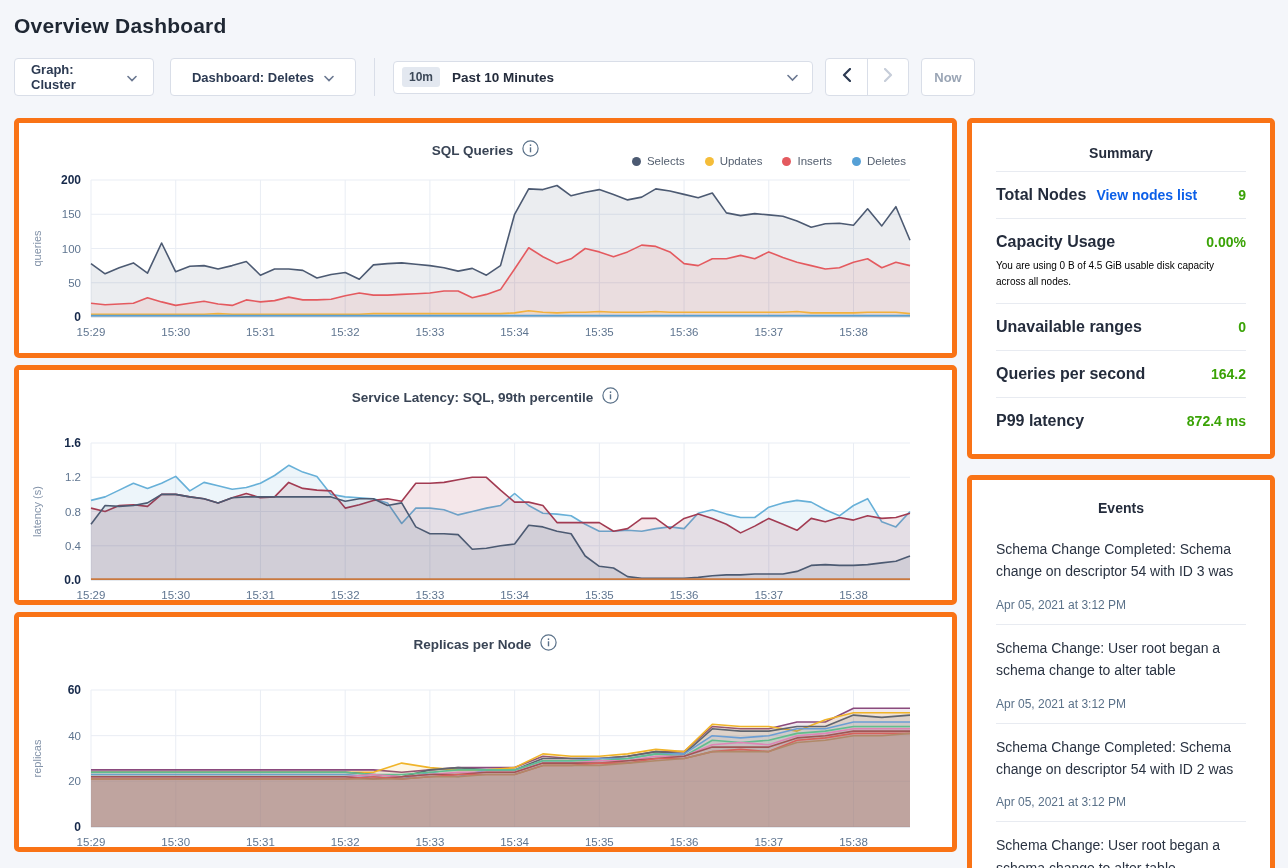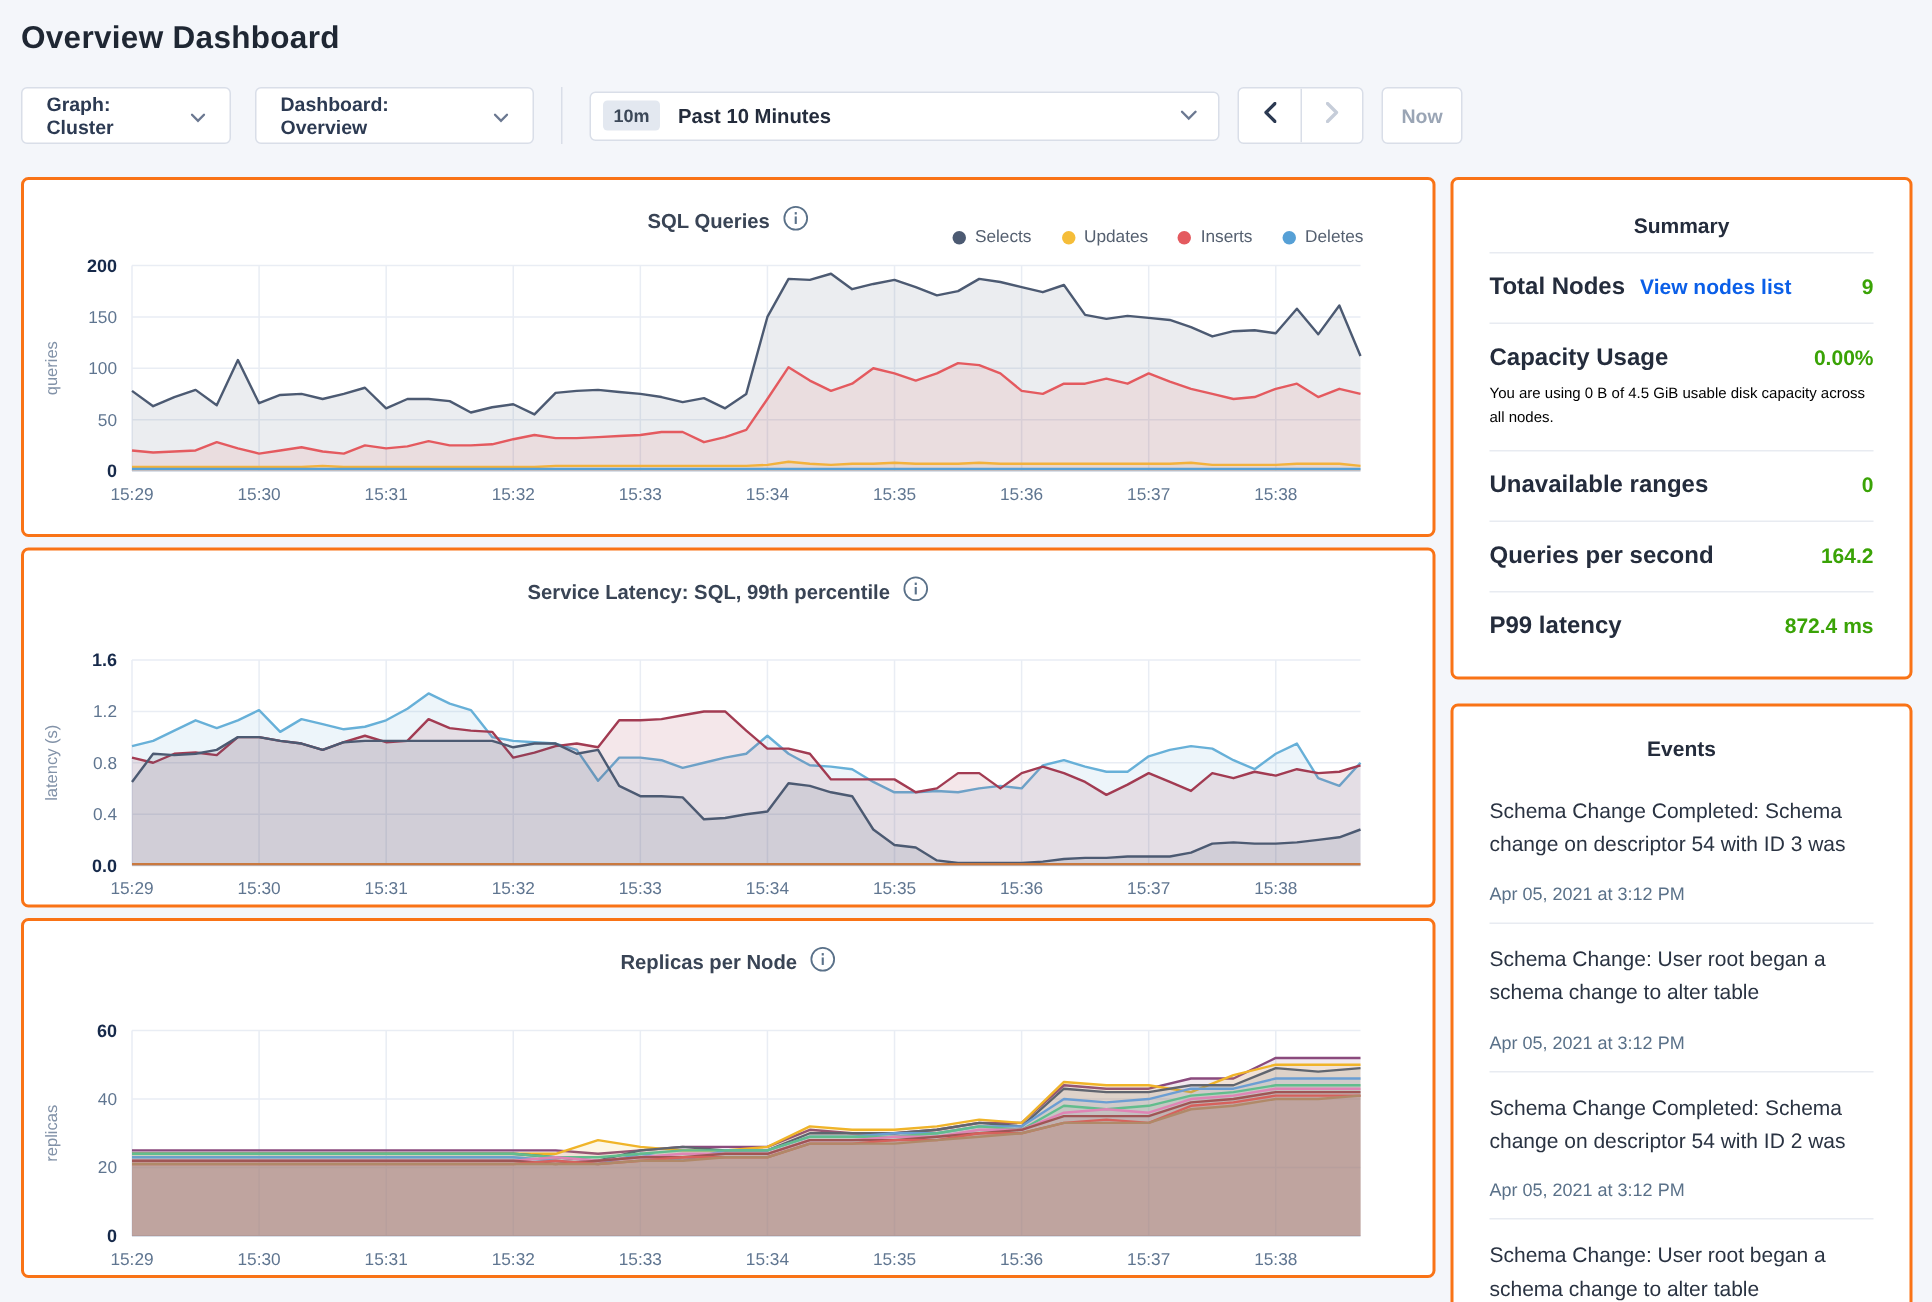--- a/index.html
+++ b/index.html
@@ -33,21 +33,21 @@
   .arrow-btn { width:41px; height:36px; display:flex; align-items:center; justify-content:center; cursor:pointer; }
   .arrow-btn + .arrow-btn { border-left:1px solid #d9dee8; }
   .now-btn { width:54px; margin-left:12px; color:#9aa5b5; cursor:default; }
 
   
   .main { display:flex; gap:10px; align-items:flex-start; }
   .charts-col { width:943px; flex:none; }
   .side-col { width:308px; flex:none; }
 
   .card {
-    background:#fff; border:2px solid #f97316; border-radius:5px;
+    background:#fff; border:5px solid #f97316; border-radius:5px;
   }
   .chart-card { height:240px; margin-bottom:7px; position:relative; }
   .chart-title-row { padding-top:15px; display:flex; justify-content:center; align-items:center; gap:9px; height:40px; }
   .chart-title { font-size:13.5px; font-weight:700; color:#394455; }
   .legend { position:absolute; top:32px; right:46px; display:flex; gap:20px; }
   .legend-item { display:flex; align-items:center; gap:6px; font-size:11.5px; color:#556070; cursor:pointer; }
   .legend-dot { width:9px; height:9px; border-radius:50%; display:inline-block; }
   .chart-svg { display:block; margin-left:8px; }
 
   
@@ -78,21 +78,21 @@
   <div class="controls">
     <div class="btn dropdown dd-graph">
       <span>Graph: Cluster</span>
       <span>
         <svg width="10" height="7" viewBox="0 0 10 7">
             <path d="M1 1.5l4 4 4-4" stroke="#6b7891" stroke-width="1.6" fill="none" stroke-linecap="round"></path>
           </svg>
       </span>
     </div>
     <div class="btn dropdown dd-dash">
-      <span>Dashboard: Overview</span>
+      <span>Dashboard: Deletes</span>
       <span>
         <svg width="10" height="7" viewBox="0 0 10 7">
             <path d="M1 1.5l4 4 4-4" stroke="#6b7891" stroke-width="1.6" fill="none" stroke-linecap="round"></path>
           </svg>
       </span>
     </div>
     <div class="vdivider"></div>
     <div class="timepicker">
       <span class="time-chip">10m</span>
       <span class="time-label">Past 10 Minutes</span>

